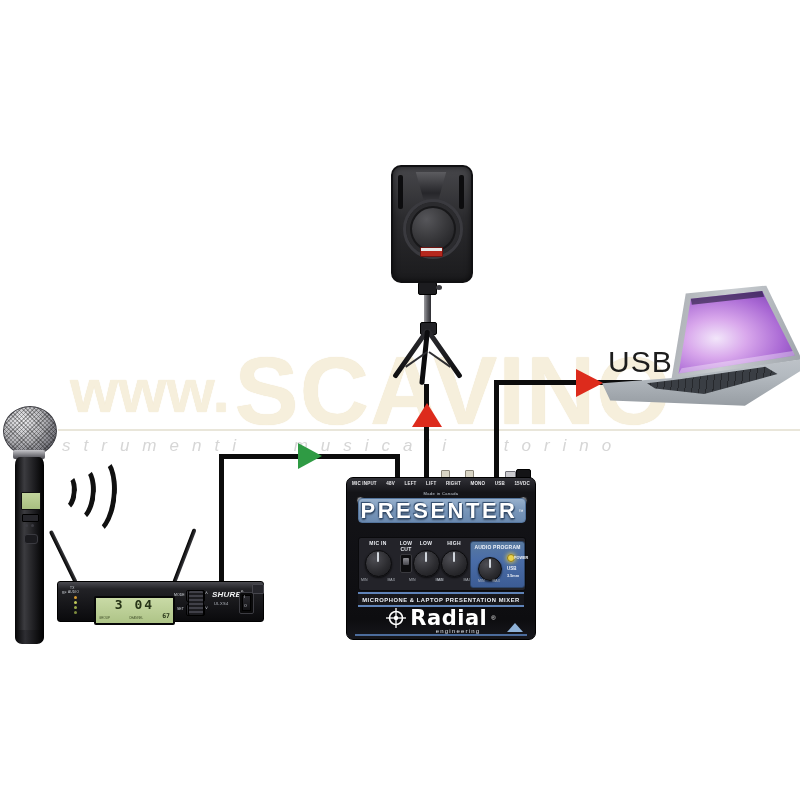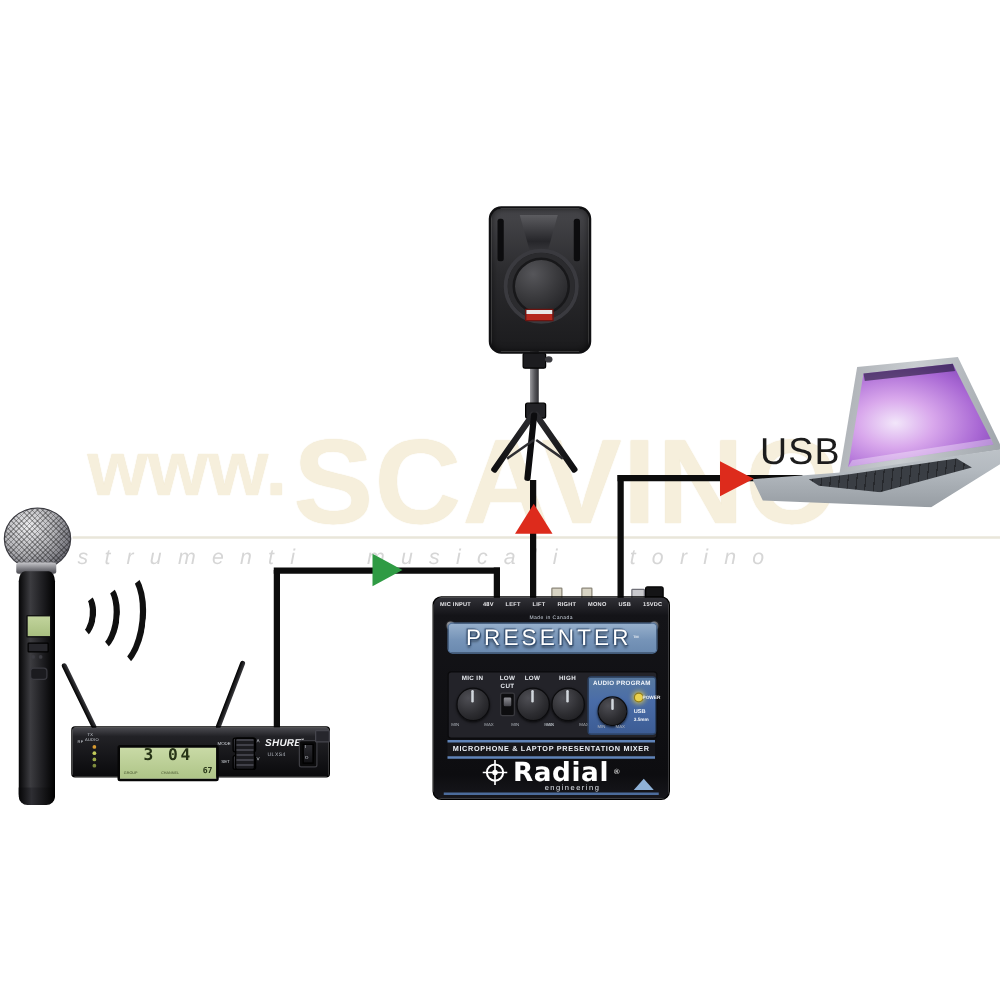--- a/index.html
+++ b/index.html
@@ -1,21 +1,21 @@
 <!DOCTYPE html>
 <html><head>
 <meta charset="utf-8">
 <style>
   html,body{margin:0;padding:0;background:#fff;}
   .canvas{position:relative;width:800px;height:800px;background:#ffffff;overflow:hidden;
           font-family:"Liberation Sans",sans-serif;}
   .abs{position:absolute;}
 
   
-  .wm-big{left:70px;top:348px;height:86px;display:flex;align-items:flex-start;gap:5px;
+  .wm-big{left:70px;top:348px;height:86px;display:flex;align-items:center;gap:5px;
           color:#f6efdc;font-weight:bold;text-shadow:0 0 1px #ece1c4;white-space:nowrap;}
   .wm-www{font-size:62px;line-height:.9;}
   .wm-main{font-size:96px;line-height:.8;letter-spacing:1px;}
   .wm-suffix{font-size:58px;line-height:.95;}
   .wm-line{left:58px;top:429px;width:742px;height:2px;background:#e9e6da;}
   .wm-sub{left:62px;top:436px;font-size:17px;font-style:italic;color:#d6d6d6;
           letter-spacing:13px;word-spacing:27px;white-space:nowrap;}
 
   
   .cable{background:#0c0c0c;}
@@ -64,21 +64,21 @@
   .mixer{left:346px;top:477px;width:188px;height:161px;border-radius:7px;border:1px solid #000;
          background:linear-gradient(180deg,#303036 0%,#141418 9%,#0d0d10 88%,#17171c 100%);}
   .jack-row{left:5px;right:5px;top:3px;display:flex;justify-content:space-between;
             font-size:4.5px;font-weight:bold;color:#e9e9ec;letter-spacing:.2px;}
   .nub{background:#d8d4c4;border:1px solid #8a8578;border-radius:1px;}
   .screw{width:7px;height:7px;border-radius:50%;background:radial-gradient(circle at 35% 30%,#9a9da4,#4c4f55 70%);border:1px solid #1a1a1d;}
   .made-in{left:0;right:0;top:13px;text-align:center;font-size:4px;color:#ccd4de;letter-spacing:.4px;}
   .band{left:11px;top:20px;width:166px;height:23px;border-radius:4px;
         background:linear-gradient(180deg,#97b0cc,#7694b8 55%,#6b8ab0);border:1px solid #54749c;
         display:flex;align-items:center;justify-content:center;}
-  .band-text{font-size:18px;font-weight:400;color:#ffffff;letter-spacing:2.5px;
+  .band-text{font-size:22px;font-weight:700;color:#ffffff;letter-spacing:2.5px;
         text-shadow:1px 1px 1px #2c4668,-1px -1px 1px #2c4668,0 2px 2px rgba(0,0,0,.45);}
   .band-tm{font-size:5px;color:#fff;vertical-align:top;margin-left:1px;}
   .panel{left:11px;top:59px;width:166px;height:52px;background:#232329;border-radius:3px;border:1px solid #0a0a0c;}
   .kgroup{position:absolute;top:3px;text-align:center;}
   .klabel{font-size:5px;font-weight:bold;color:#e8ebf0;letter-spacing:.3px;line-height:5.5px;}
   .knob{position:relative;margin:3px auto 0;border-radius:50%;
         background:radial-gradient(circle at 35% 30%,#4e4e54,#2d2d31 55%,#17171a);
         border:1px solid #0b0b0d;box-shadow:0 1px 2px rgba(0,0,0,.7);}
   .knob::after{content:"";position:absolute;left:50%;top:6%;width:2px;height:38%;background:#d2d7dd;
         transform:translateX(-50%);border-radius:1px;}

